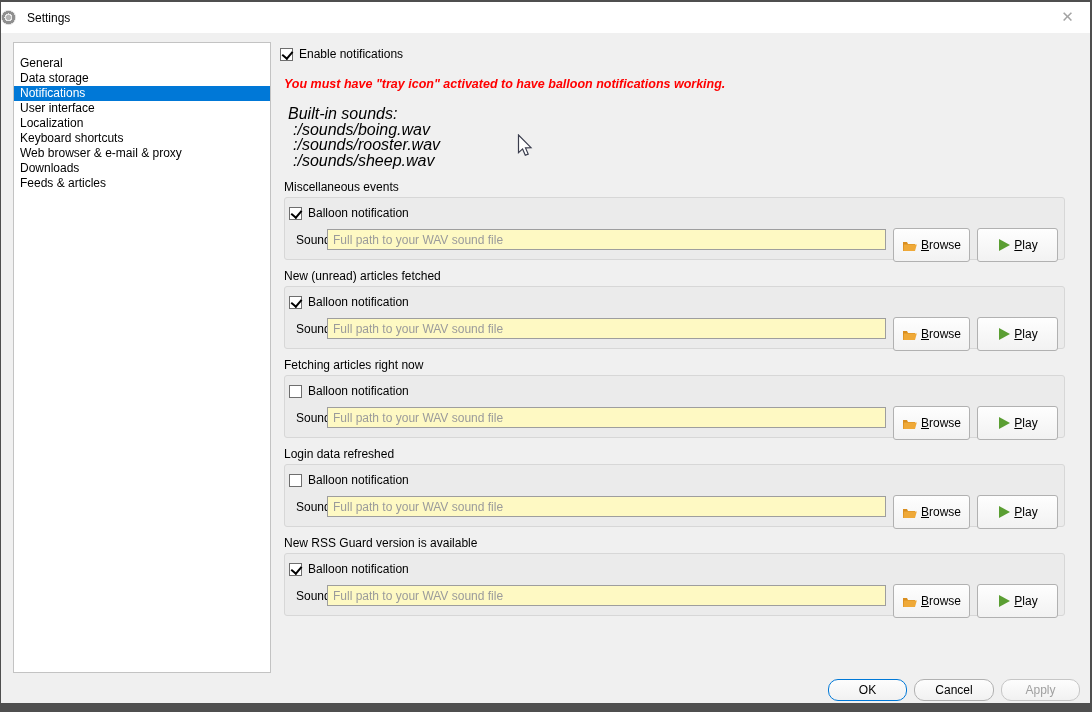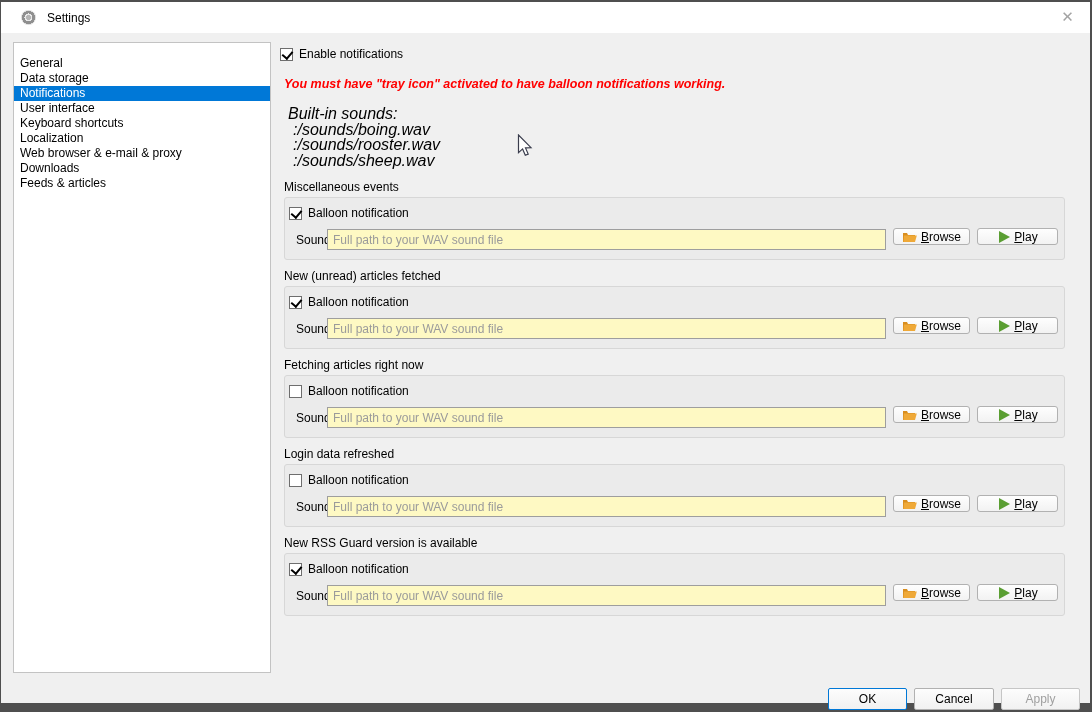--- a/index.html
+++ b/index.html
@@ -11,21 +11,21 @@
     background: #4f4f4f; 
     position: relative;
   }
   .window {
     position: absolute; left:1px; top:2px; right:2px; bottom:9px;
     background:#f0f0f0;
   }
   
   .titlebar {
     position:absolute; left:0; top:0; right:0; height:31px;
-    background:#ffffff; display:flex; align-items:center; padding-left:20px;
+    background:#ffffff; display:flex; align-items:center; padding-left:0;
   }
   .app-icon {
     width:15px; height:15px; border-radius:50%;
     background: radial-gradient(circle at center, #b5b5b5 0 2.5px, #e9e9e9 2.5px 4px, #8f8f8f 4px 6.5px, #dcdcdc 6.5px);
     flex:0 0 auto;
   }
   .title-text { margin-left:11px; font-size:12px; color:#000; }
   .close-btn {
     position:absolute; right:0; top:0; width:45px; height:30px;
     display:flex; align-items:center; justify-content:center;
@@ -71,37 +71,36 @@
   }
   .panel .cb-row { position:absolute; left:4px; top:8px; }
   .sound-label { position:absolute; left:11px; top:35px; font-size:12px; }
   .sound-input {
     position:absolute; left:42px; top:31px; width:559px; height:21px;
     border:1px solid #9e9e9e; background:#fef9c3; font-size:12px;
     padding:0 5px; font-family:"Liberation Sans","DejaVu Sans",sans-serif;
   }
   .sound-input::placeholder { color:#9b9b9b; opacity:1; }
   .mini-btn {
-    position:absolute; top:30px; height:17px;
+    position:absolute; top:30px; height:34px;
     background:linear-gradient(#fefefe,#f2f2f2);
     border:1px solid #b1b1b1; border-radius:3px;
     display:flex; align-items:center; justify-content:center; gap:3px;
     font-size:12px; cursor:default;
   }
   .browse-btn { left:608px; width:77px; }
   .play-btn   { left:692px; width:81px; }
   .mini-btn svg { display:block; }
   
   .footer-btn {
     position:absolute; height:22px;
     background:linear-gradient(#fdfdfd,#f1f1f1);
-    border:1px solid #b1b1b1; border-radius:2px;
+    border:1px solid #b1b1b1; border-radius:10px;
     font-size:12px; display:flex; align-items:center; justify-content:center;
     cursor:default;
-    margin-top:9px;
   }
   .ok-btn     { left:827px; top:677px; width:79px; border-color:#0078d7; }
   .cancel-btn { left:913px; top:677px; width:80px; }
   .apply-btn  { left:1000px; top:677px; width:79px; color:#a0a0a0; border-color:#c6c6c6; }
   
   .cursor { position:absolute; left:516px; top:132px; pointer-events:none; }
 </style>
 </head>
 <body>
 
@@ -111,22 +110,22 @@
     <span class="app-icon"></span>
     <span class="title-text">Settings</span>
     <span class="close-btn">✕</span>
   </div>
 
   <div class="sidebar">
     <div class="side-item">General</div>
     <div class="side-item">Data storage</div>
     <div class="side-item selected">Notifications</div>
     <div class="side-item">User interface</div>
+    <div class="side-item">Localization</div>
     <div class="side-item">Keyboard shortcuts</div>
-    <div class="side-item">Localization</div>
     <div class="side-item">Web browser &amp; e-mail &amp; proxy</div>
     <div class="side-item">Downloads</div>
     <div class="side-item">Feeds &amp; articles</div>
   </div>
 
   <div class="enable-row cb-row">
     <span class="checkbox checked"></span>
     <span class="cb-label">Enable notifications</span>
   </div>
 

